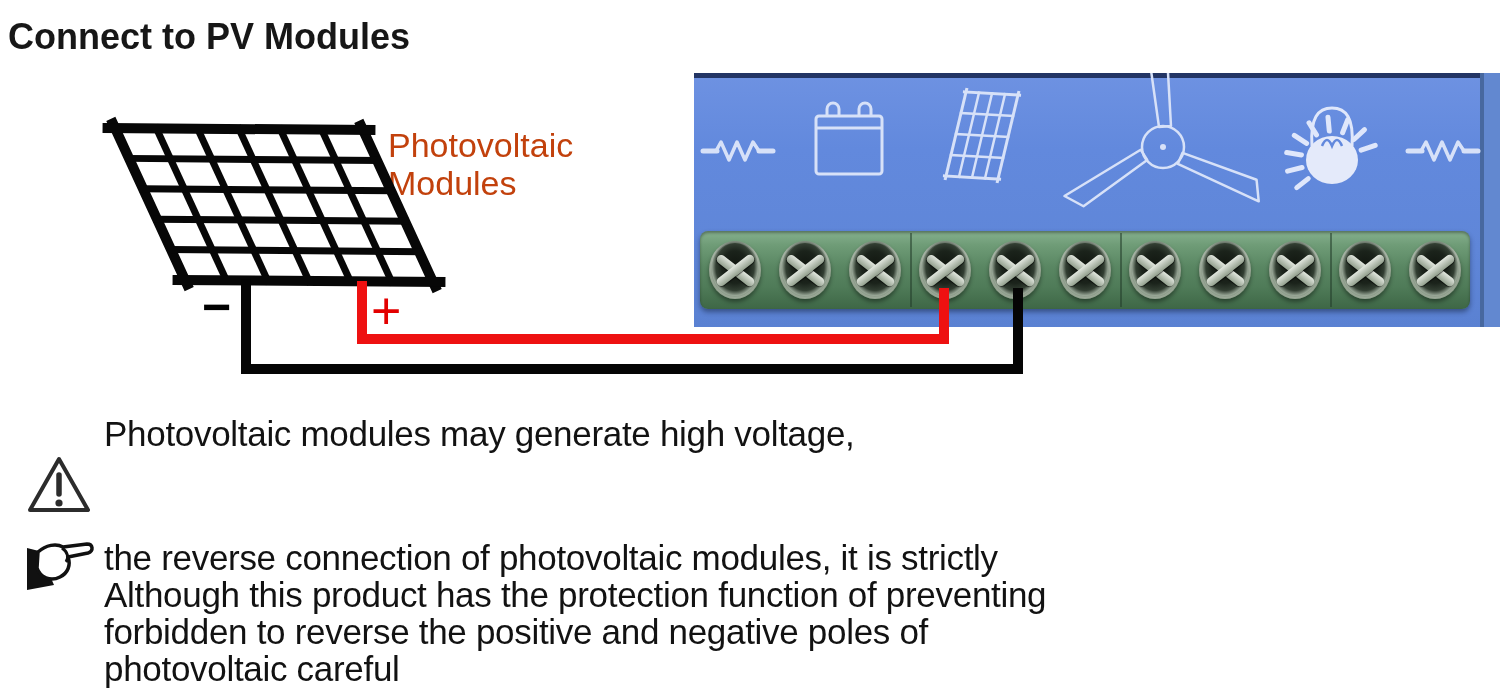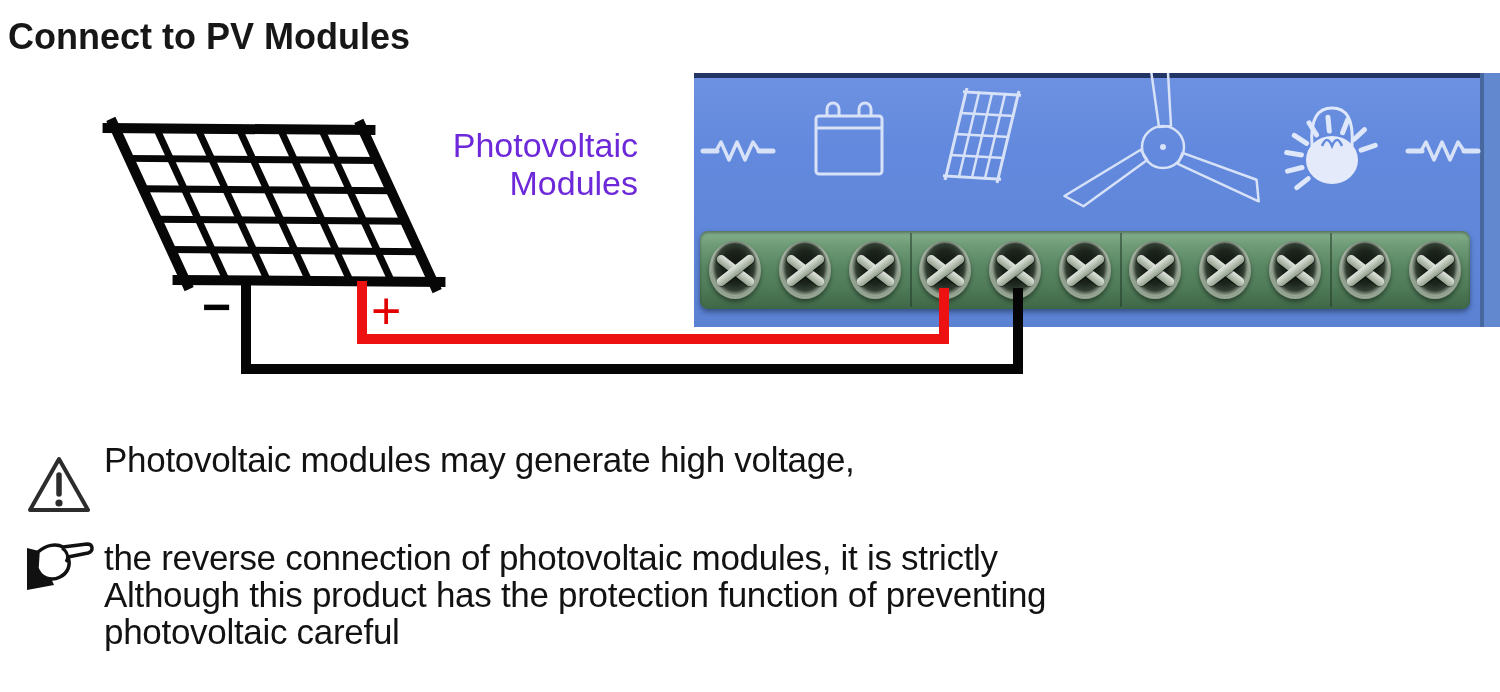--- a/index.html
+++ b/index.html
@@ -11,22 +11,22 @@
   }
   .abs{position:absolute;}
 
   
   .page-title{
     left:8px;top:16px;font-size:36px;font-weight:600;letter-spacing:0px;color:#171717;
   }
 
   
   .pv-label{
-    left:388px;top:126px;width:250px;text-align:right;
-    font-size:34px;line-height:38px;font-weight:500;color:#6d28d9;
+    left:388px;top:126px;width:250px;text-align:left;
+    font-size:34px;line-height:38px;font-weight:500;color:#c2410c;
   }
 
   
   .sym-minus{left:202px;top:278px;font-size:50px;font-weight:600;color:#000;z-index:6;}
   .sym-plus{left:371px;top:281px;font-size:52px;font-weight:500;color:#e30000;z-index:6;}
 
   
   .controller{
     left:694px;top:73px;width:806px;height:254px;
     background:linear-gradient(180deg,#6e92e2 0%,#6289dd 30%,#5f86d8 70%,#5a81d2 100%);
@@ -67,21 +67,21 @@
   }
   .screw::before{transform:rotate(38deg);}
   .screw::after{transform:rotate(-38deg);}
 
   
   .overlay-svg{left:0;top:0;z-index:5;pointer-events:none;}
   .ctrl-icons-svg{left:0;top:0;z-index:2;pointer-events:none;}
 
   
   .note-text{font-size:35px;line-height:37px;color:#121212;letter-spacing:-0.3px;white-space:nowrap;}
-  .note1{left:104px;top:441px;}
+  .note1{left:104px;top:415px;}
   .note2{left:104px;top:539px;}
   .note-icon{z-index:2;}
 </style>
 </head>
 <body>
 
 <div class="abs page-title">Connect to PV Modules</div>
 
 <div class="abs pv-label">
   <div>Photovoltaic</div>
@@ -241,14 +241,15 @@
 </div>
 
 <svg class="abs note-icon" style="left:24px;top:540px;" width="72" height="56" viewBox="0 0 72 56">
   <path d="M3 8 L3 50 L30 45 L15 11 Z" fill="#111"></path>
   <path d="M14 12 C22 5 32 3 39 7 L63 4 C69 4 70 11 64 13 L44 17 C47 25 44 33 36 37 C26 42 16 37 13 28 Z" fill="#ffffff" stroke="#111" stroke-width="3.5" stroke-linejoin="round"></path>
   <path d="M38 8 C44 12 45 18 42 22" fill="none" stroke="#111" stroke-width="3"></path>
 </svg>
 <div class="abs note-text note2">
   <div>the reverse connection of photovoltaic modules, it is strictly</div>
   <div>Although this product has the protection function of preventing</div>
+  <div>forbidden to reverse the positive and negative poles of</div>
   <div>photovoltaic careful</div>
 </div>
 
 </body></html>

